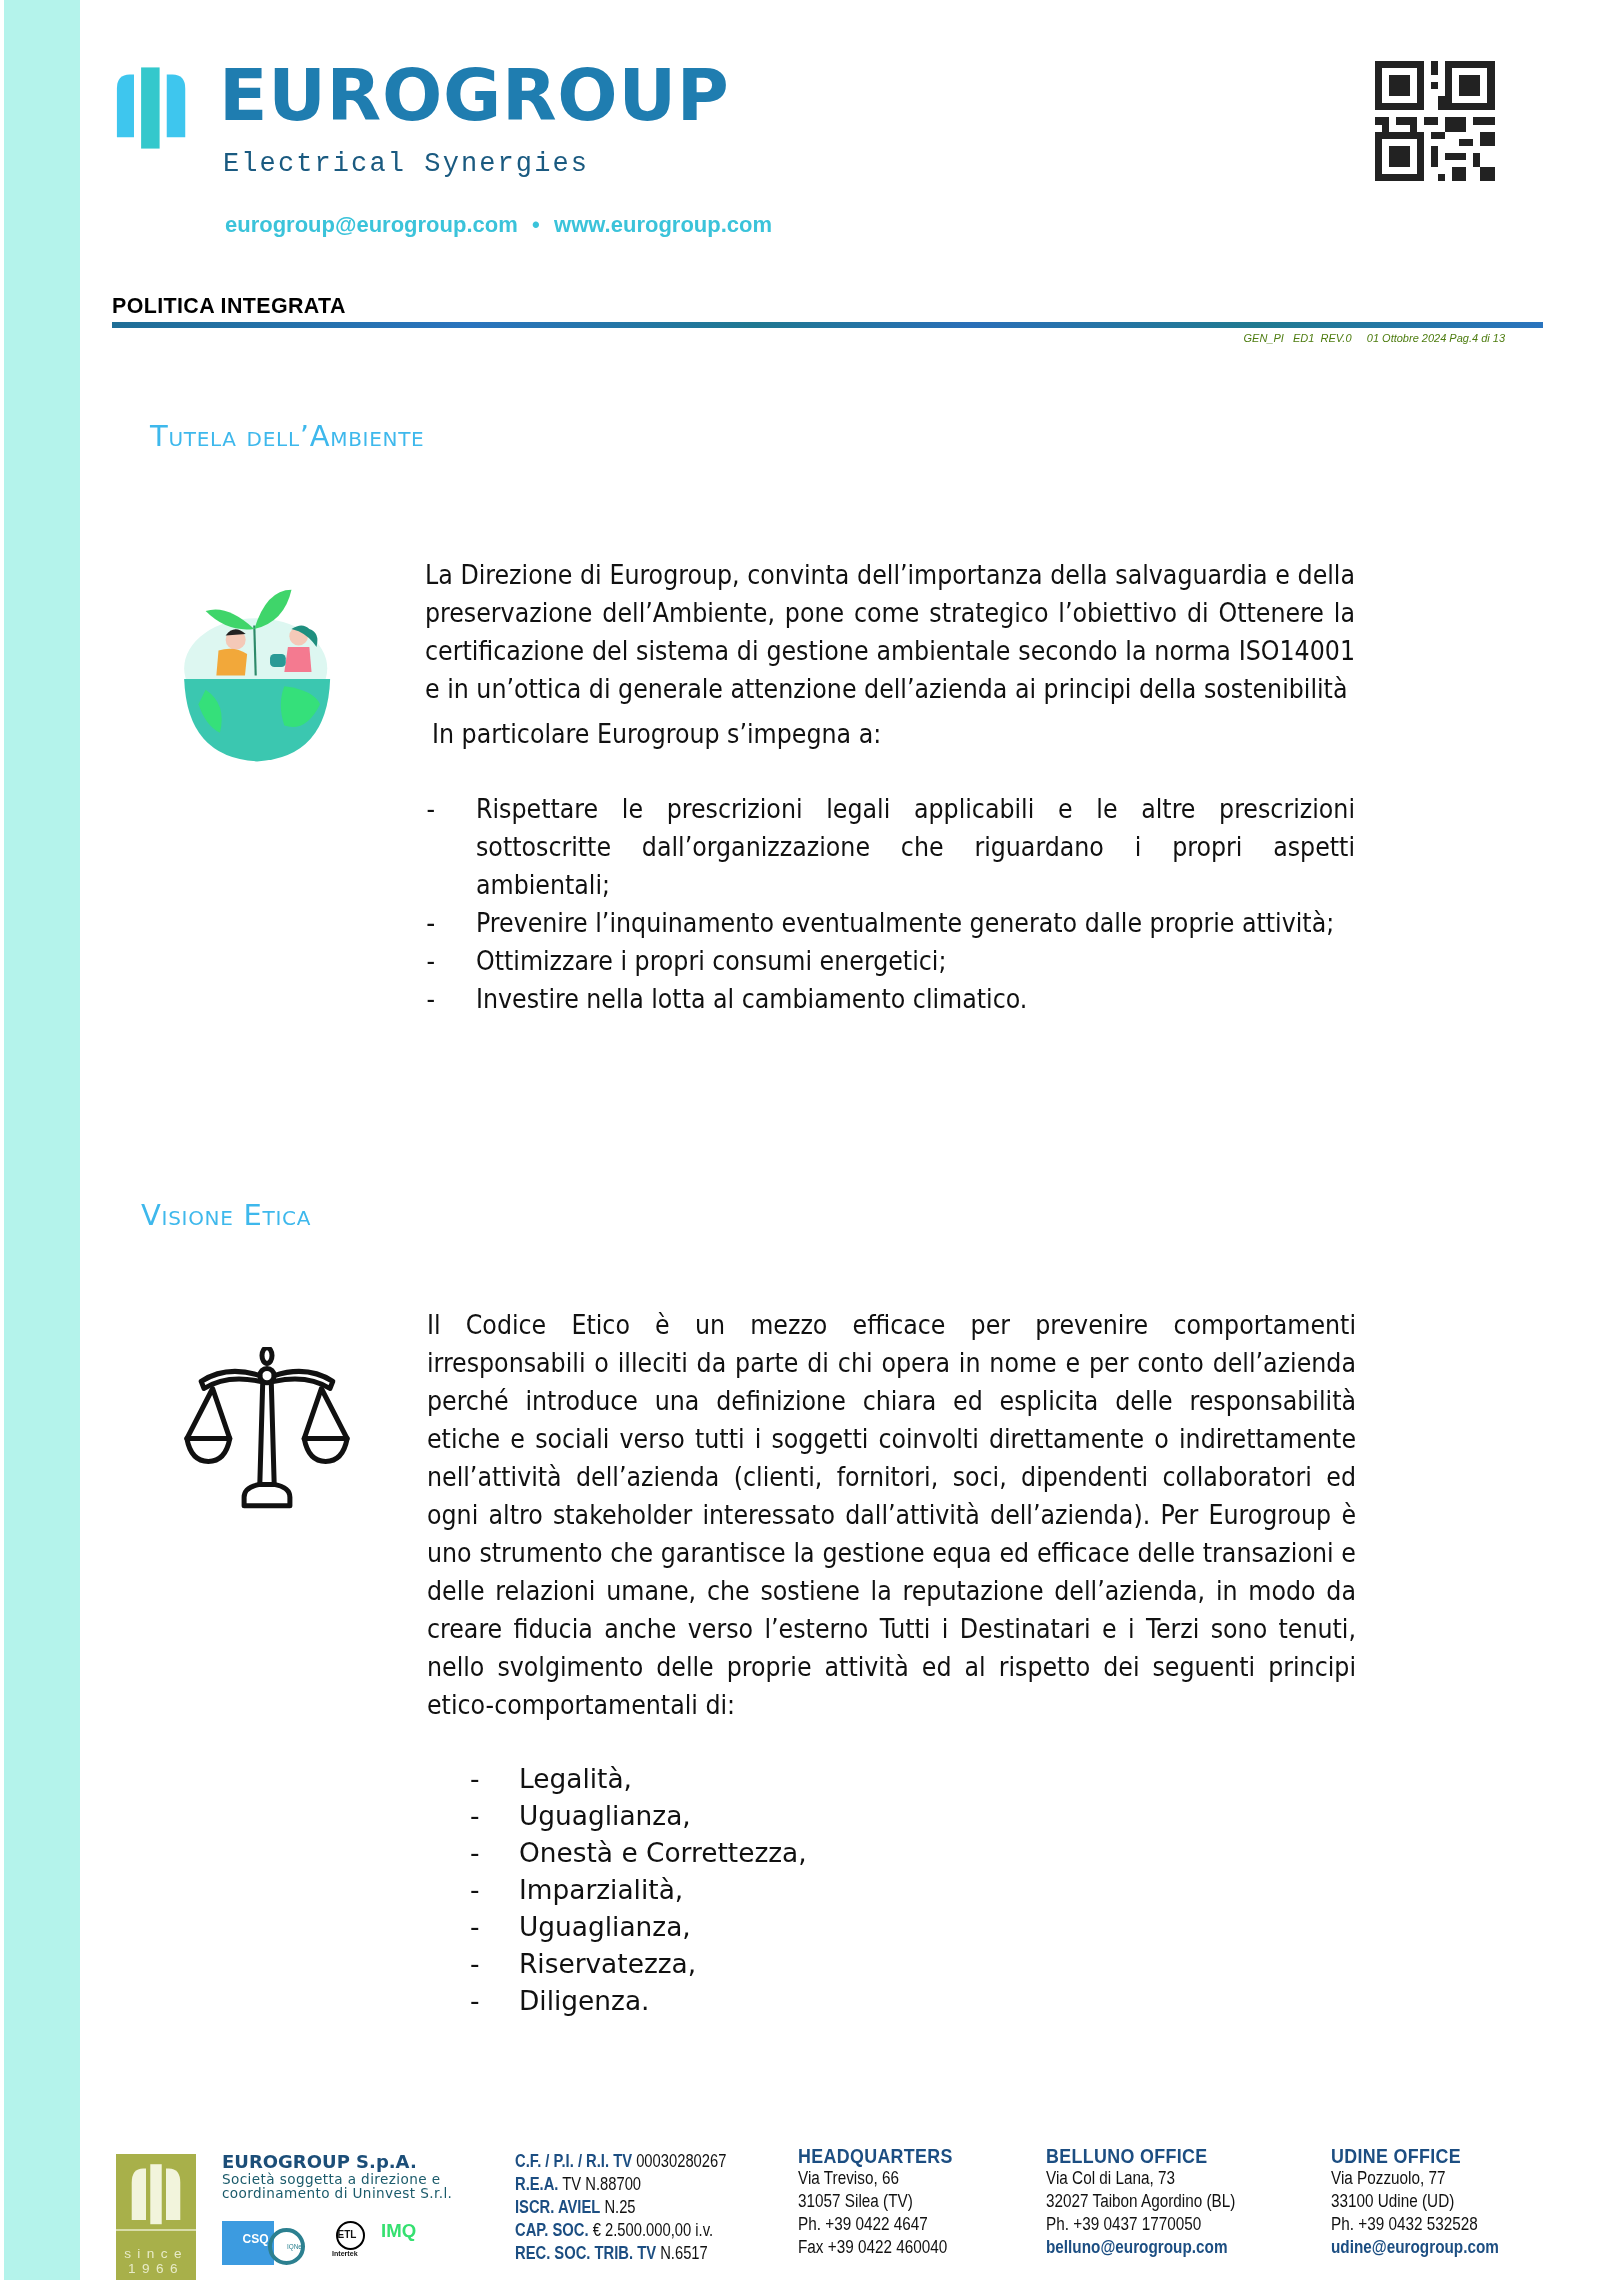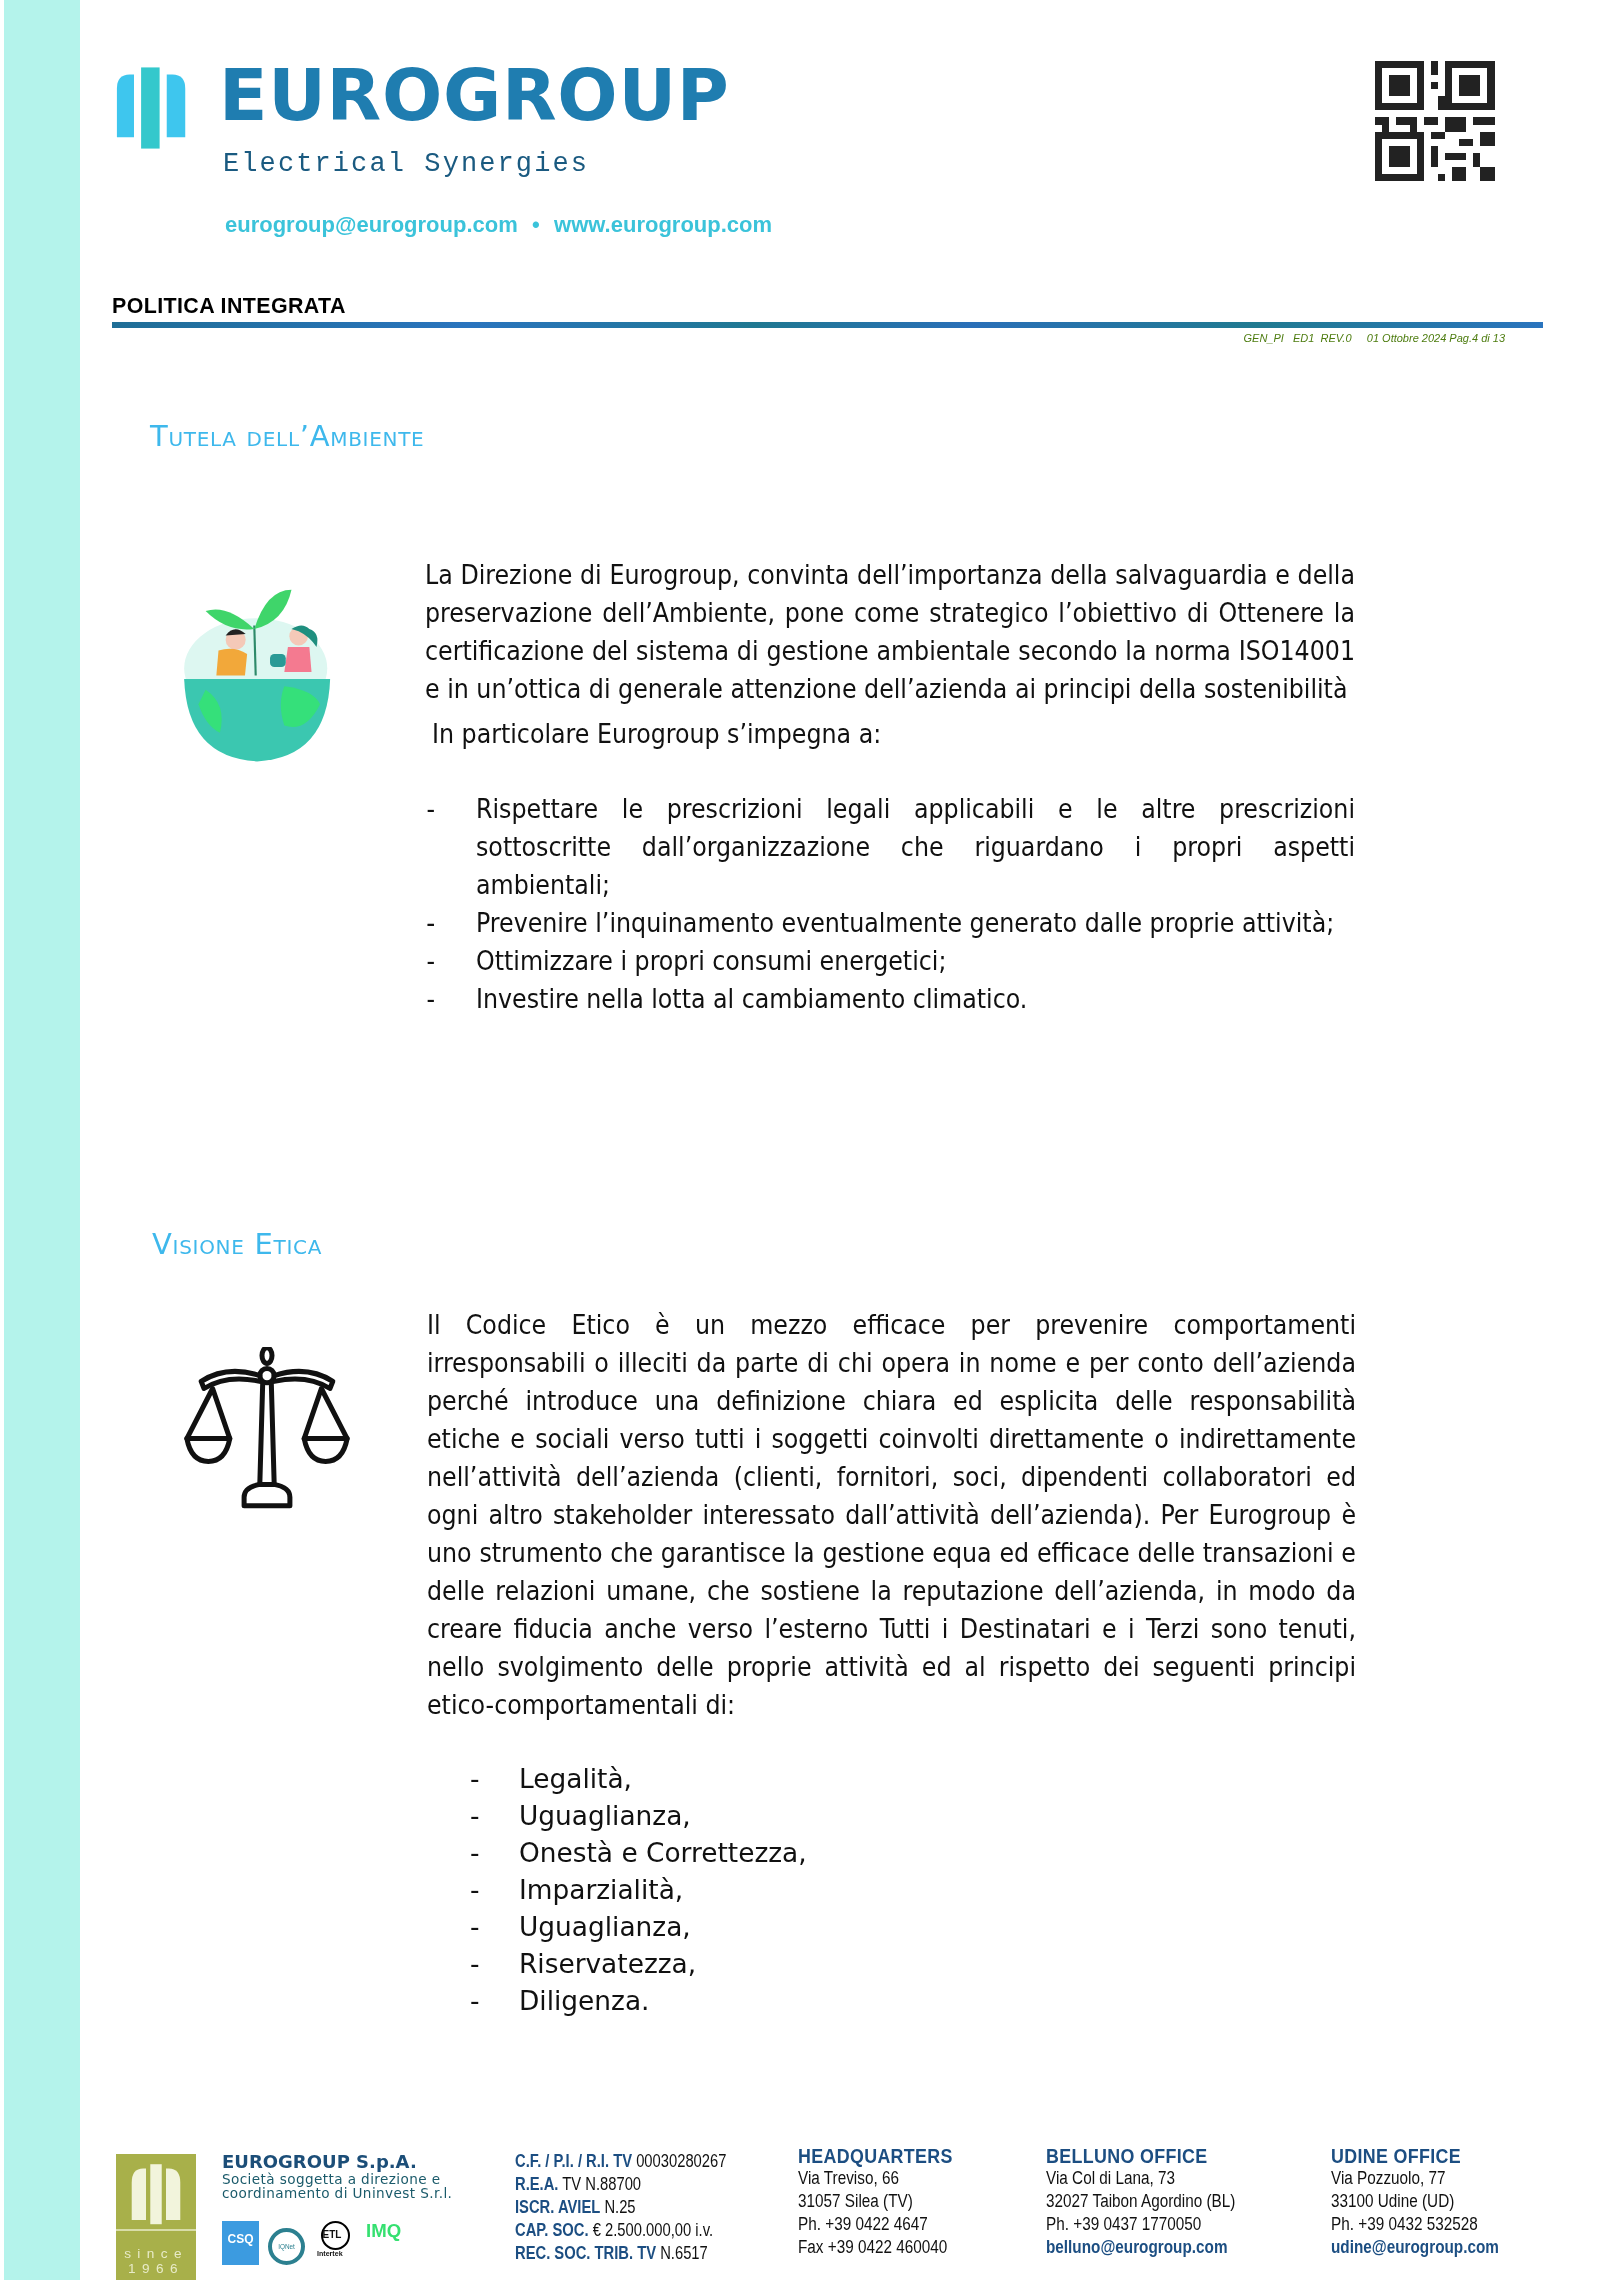--- a/index.html
+++ b/index.html
@@ -22,21 +22,21 @@
 
   .doc-title { left: 112px; top: 294px; font-size: 21.4px; font-weight: 700; color: #000;
                letter-spacing: 0.4px; }
   .divider { left: 112px; top: 322px; width: 1431px; height: 6.4px;
              background: linear-gradient(90deg, #1F6E96 0%, #2A74BE 25%, #1F7891 45%, #2A6FB8 60%, #207A90 80%, #2A74BE 100%); }
   .doc-code { right: 104px; top: 332px; font-size: 11px; font-style: italic; color: #4d7c0f; white-space: pre; }
 
   .section-heading { font-size: 29px; color: #3EB8EC; font-variant: small-caps; letter-spacing: 0.7px;
                      font-family: "DejaVu Sans", sans-serif; }
   .sh-env { left: 150px; top: 419px; }
-  .sh-eth { left: 152px; top: 1198px; margin-top: 29px; }
+  .sh-eth { left: 141px; top: 1198px; }
 
   .body-text { font-size: 26.4px; line-height: 38px; text-align: justify; color: #111;
                font-family: "DejaVu Sans Condensed", "DejaVu Sans", sans-serif; }
   .env-para { left: 425px; top: 556px; width: 930px; }
   .env-intro { left: 432px; top: 715px; width: 922px; }
   .env-list { left: 425px; top: 790px; width: 930px; margin: 0; padding: 0; list-style: none; }
   .env-list li { position: relative; padding-left: 51px; }
   .env-list li .dash { position: absolute; left: 1.4px; top: 0; }
 
   .eth-para { left: 427px; top: 1306px; width: 929px; }
@@ -48,21 +48,21 @@
   .env-icon { left: 177px; top: 561px; width: 161px; height: 204px; }
   .scales-icon { left: 184px; top: 1347px; width: 166px; height: 166px; }
 
   
   .f-badge { left: 116px; top: 2154px; width: 80px; height: 126px; background: #A8B04A; }
   .f-badge-since { position: absolute; left: 0; bottom: 2.9px; width: 100%; text-align: center;
                    color: #E8EBC8; font-size: 13.6px; letter-spacing: 6.4px; line-height: 15.7px; }
   .f-company { left: 222px; top: 2151px; }
   .f-company .name { font-size: 18px; font-weight: 700; color: #1C4E78; font-family: "DejaVu Sans", sans-serif; }
   .f-company .sub { font-size: 13.6px; color: #1A5A6A; line-height: 14.3px; font-family: "DejaVu Sans", sans-serif; letter-spacing: 0.4px; }
-  .cert { position: absolute; }
+  .cert { position: absolute; padding-left: 15px; }
   .cert-csq { left: 222px; top: 2221px; width: 37px; height: 44px; background: #3C9BE0; color: #fff;
               font-weight: 700; font-size: 12px; text-align: center; line-height: 36px; }
   .cert-iqnet { left: 268px; top: 2228px; width: 37px; height: 37px; border: 4.3px solid #2C8090; border-radius: 50%;
                 box-sizing: border-box; font-size: 6.4px; text-align: center; line-height: 29px; color: #2C8090; }
   .cert-etl { left: 317px; top: 2221px; width: 36px; height: 37px; font-size: 10px; font-weight: 700; text-align: left; }
   .cert-etl .ring { width: 29px; height: 29px; border: 2.9px solid #000; border-radius: 50%; box-sizing: border-box;
                     margin: 0 auto; font-size: 10px; line-height: 23px; }
   .cert-etl .intertek { font-size: 7.1px; font-weight: 700; }
   .cert-imq { left: 366px; top: 2220px; font-size: 18.6px; font-weight: 700; color: #35E070; }
 

